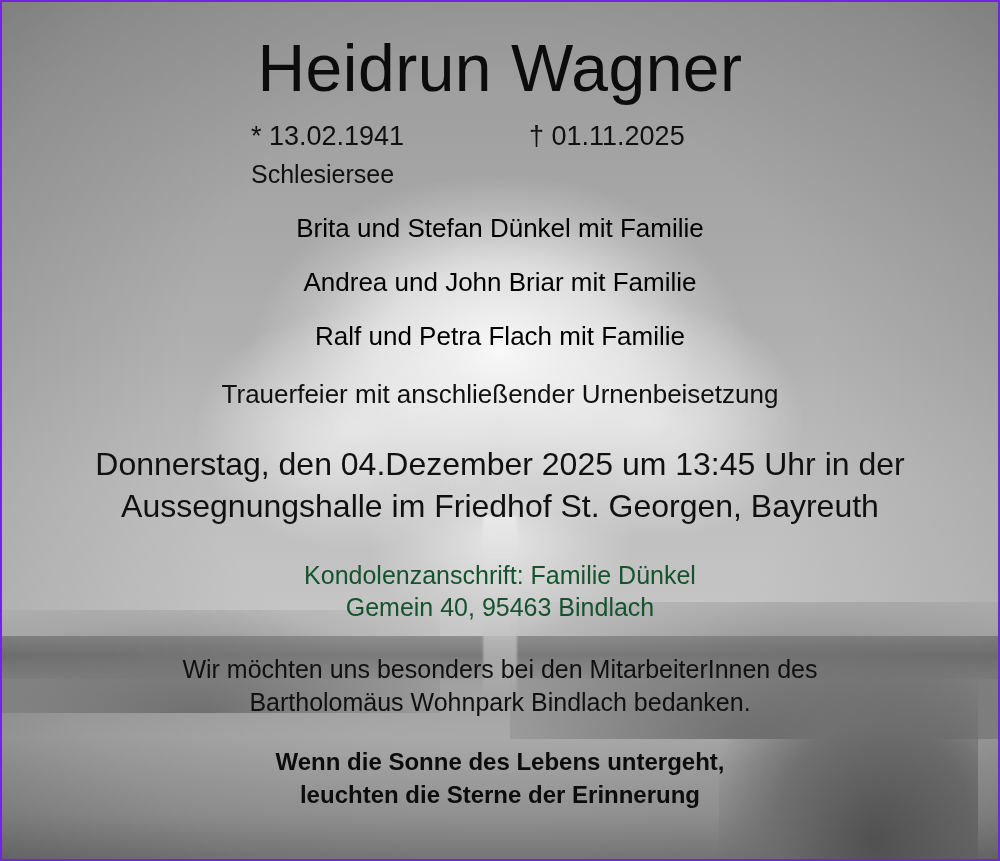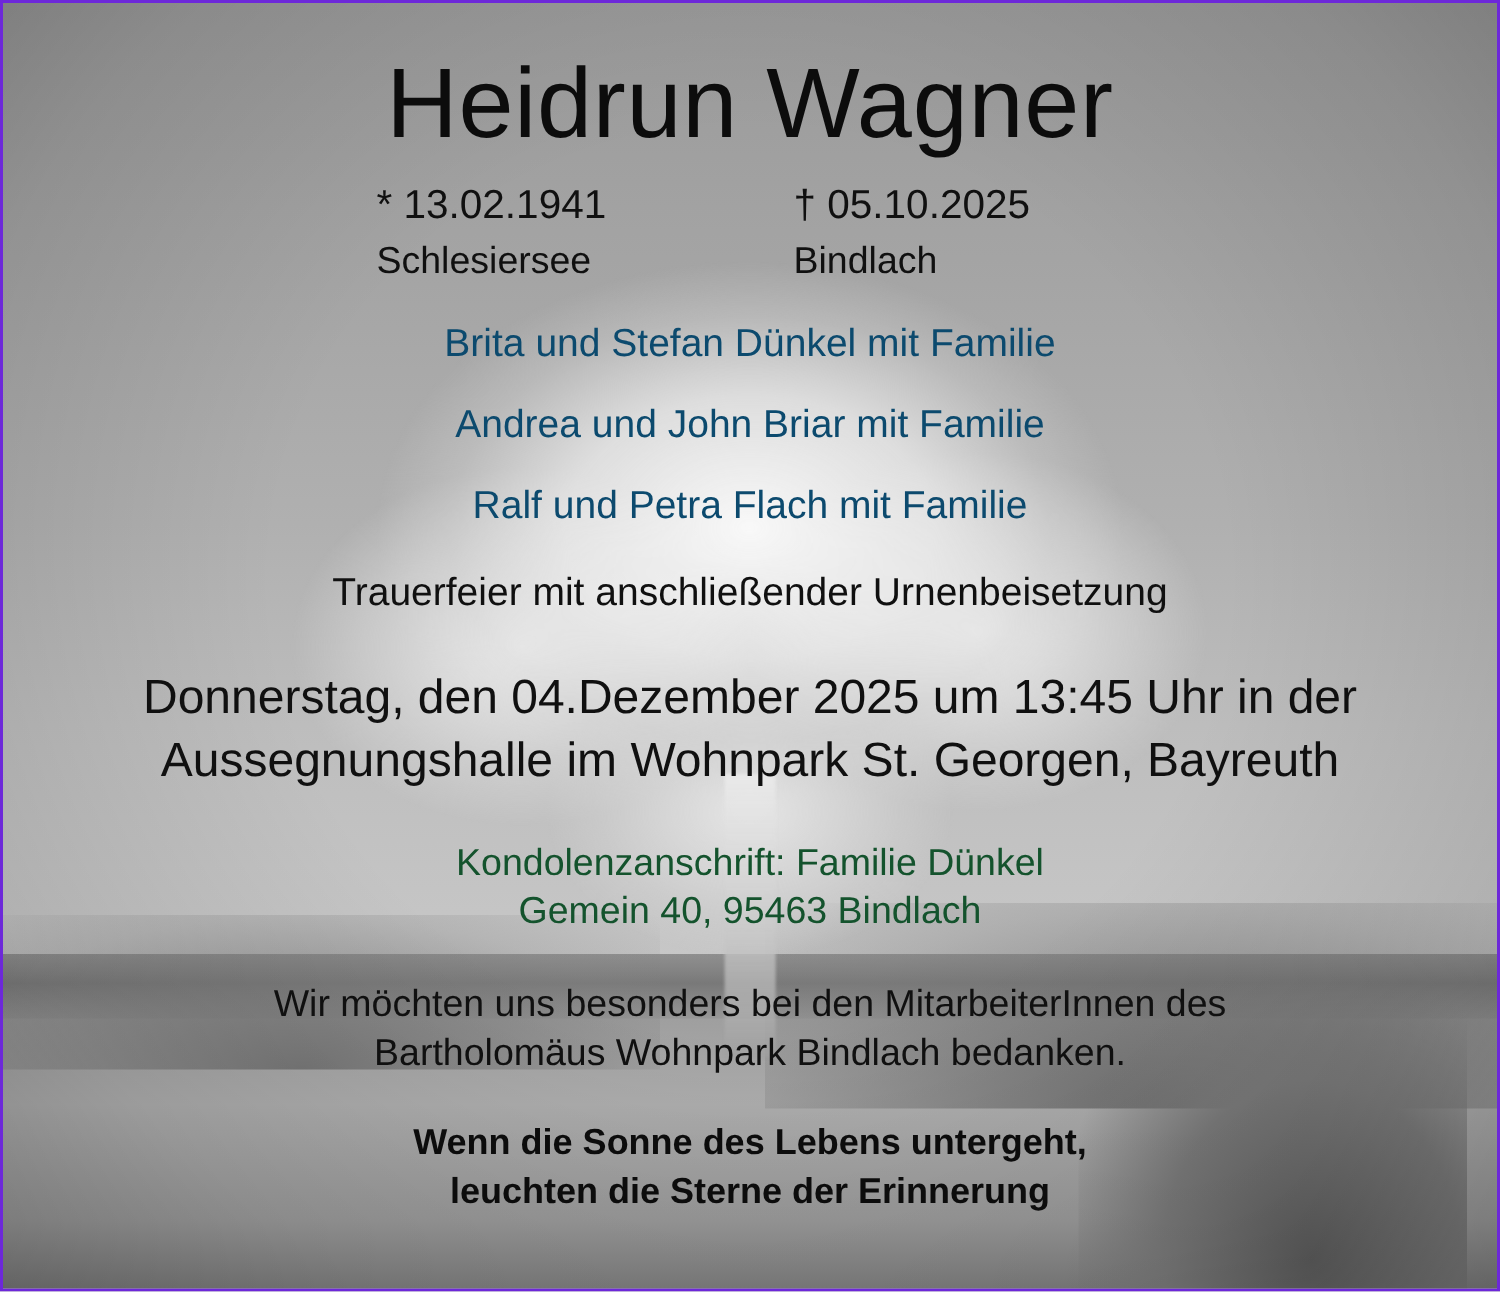--- a/index.html
+++ b/index.html
@@ -139,21 +139,21 @@
   .memoriam {
     font-size: 25px;
     font-weight: bold;
     margin-bottom: 22px;
     color: #0c0c0c;
   }
   .family-line {
     font-size: 26px;
     line-height: 1.12;
     margin-bottom: 25px;
-    color: #0c4a6e;
+    color: #000000;
   }
   .ceremony {
     font-size: 26px;
     margin: 28px 0 34px 0;
     color: #101010;
   }
   .details {
     font-size: 32px;
     line-height: 1.3;
     margin-bottom: 32px;
@@ -199,35 +199,34 @@
   <div class="content">
 
     <div class="name">Heidrun Wagner</div>
 
     <div class="dates-wrap">
       <div class="dates-col birth">
         <div class="date-line">* 13.02.1941</div>
         <div class="place-line">Schlesiersee</div>
       </div>
       <div class="dates-col death">
-        <div class="date-line">† 05.10.2025</div>
-        <div class="place-line">Bindlach</div>
+        <div class="date-line">† 01.11.2025</div>
       </div>
     </div>
 
 
     <div class="family-line">Brita und Stefan Dünkel mit Familie</div>
     <div class="family-line">Andrea und John Briar mit Familie</div>
     <div class="family-line">Ralf und Petra Flach mit Familie</div>
 
     <div class="ceremony">Trauerfeier mit anschließender Urnenbeisetzung</div>
 
     <div class="details">
       <div>Donnerstag, den 04.Dezember 2025 um 13:45 Uhr in der</div>
-      <div>Aussegnungshalle im Wohnpark St. Georgen, Bayreuth</div>
+      <div>Aussegnungshalle im Friedhof St. Georgen, Bayreuth</div>
     </div>
 
     <div class="condolence">
       <div>Kondolenzanschrift: Familie Dünkel</div>
       <div>Gemein 40, 95463 Bindlach</div>
     </div>
 
     <div class="thanks">
       <div>Wir möchten uns besonders bei den MitarbeiterInnen des</div>
       <div>Bartholomäus Wohnpark Bindlach bedanken.</div>

